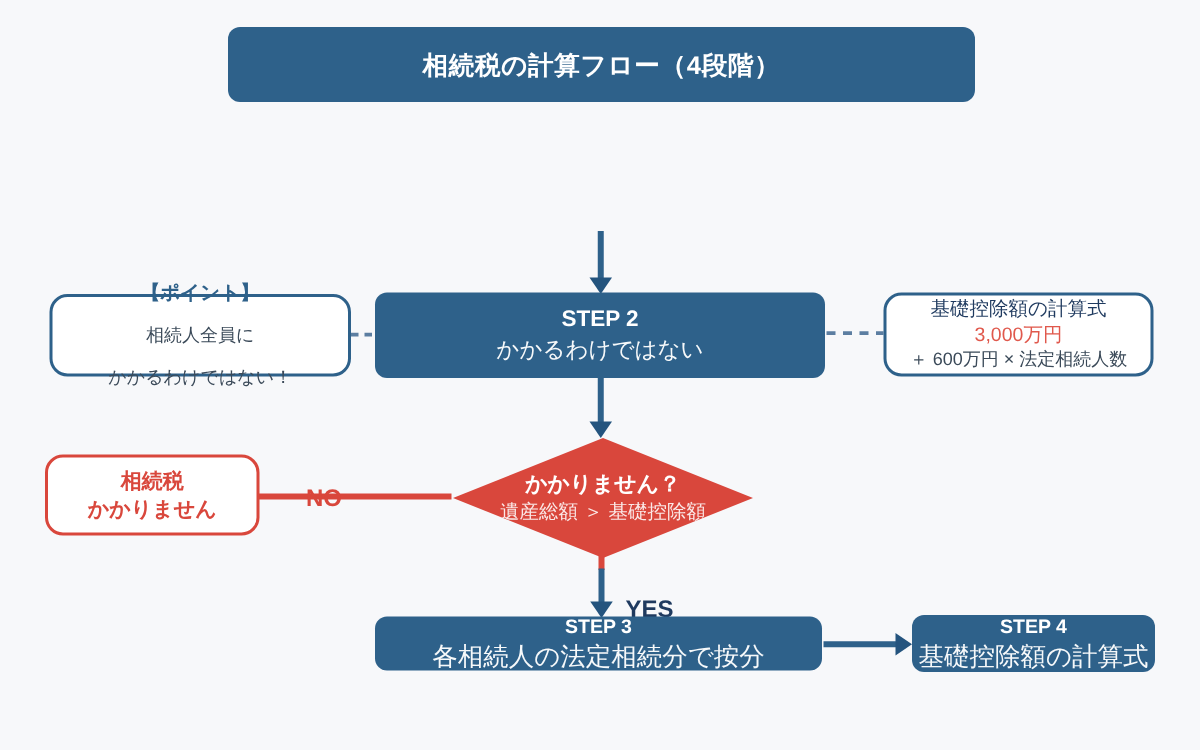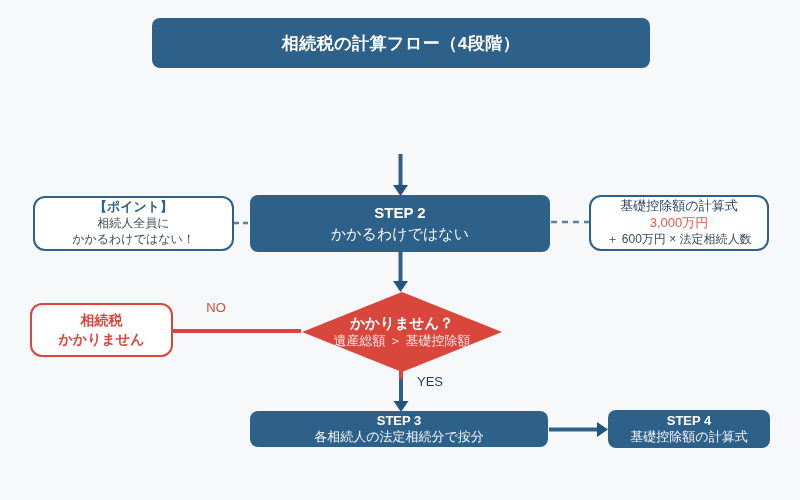--- a/index.html
+++ b/index.html
@@ -13,36 +13,36 @@
   .node{position:absolute;z-index:2;display:flex;flex-direction:column;align-items:center;justify-content:center;text-align:center;}
   .blue-box{background:var(--primary);color:#fff;border-radius:8px;}
   .title-box{left:152px;top:18px;width:498px;height:50px;font-size:17px;font-weight:bold;letter-spacing:.5px;}
   .step1{left:250px;top:100px;width:300px;height:54px;}
   .step2{left:250px;top:195px;width:300px;height:57px;}
   .step3{left:250px;top:411px;width:298px;height:36px;}
   .step4{left:608px;top:410px;width:162px;height:38px;}
   .step-label{font-weight:bold;font-size:15px;line-height:1.35;}
   .step-text{font-size:15px;line-height:1.35;color:rgba(255,255,255,.96);}
   .sm .step-label{font-size:13px;line-height:1.25;}
-  .sm .step-text{font-size:13px;line-height:1.25;}
+  .sm .step-text{font-size:17px;line-height:1.25;}
   .note-box{background:#fff;border:2px solid var(--primary);border-radius:12px;}
   .point-note{left:33px;top:196px;width:201px;height:55px;}
   .note-heading{font-weight:bold;font-size:13px;color:var(--primary);line-height:1.3;}
-  .note-line{font-size:12px;color:var(--text-dark);line-height:1.3;}
+  .note-line{font-size:12px;color:var(--text-dark);line-height:1.3;margin-top:12px;}
   .calc-note{left:589px;top:195px;width:180px;height:56px;}
   .calc-heading{font-weight:normal;font-size:13px;color:var(--navy);line-height:1.3;}
   .calc-amount{font-size:13px;color:var(--red-text);line-height:1.3;}
   .calc-formula{font-size:12px;color:var(--text-dark);line-height:1.3;}
   .diamond{left:302px;top:292px;width:200px;height:80px;background:var(--red);
     clip-path:polygon(50% 0%,100% 50%,50% 100%,0% 50%);color:#fff;}
   .diamond-q{font-weight:bold;font-size:14.5px;line-height:1.3;}
   .diamond-cond{font-size:13px;color:rgba(255,255,255,.88);line-height:1.3;}
   .no-box{left:30px;top:303px;width:143px;height:54px;background:#fff;border:2.5px solid var(--red);
     border-radius:12px;color:var(--red);font-weight:bold;font-size:14px;line-height:1.35;}
-  .edge-label{position:absolute;z-index:2;font-weight:normal;font-size:13px;}
+  .edge-label{position:absolute;z-index:2;font-weight:bold;font-size:16px;margin-top:24px;}
   .yes-label{left:417px;top:374px;color:var(--navy);}
   .no-label{left:188px;top:300px;width:56px;text-align:center;color:var(--red);}
 </style>
 </head>
 <body>
 
 <div class="canvas">
 
   <svg class="connectors" width="800" height="500" viewBox="0 0 800 500">
 

